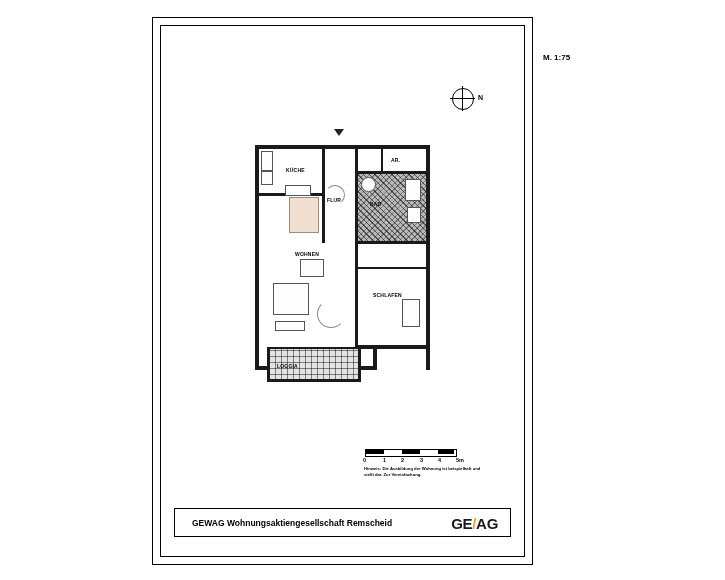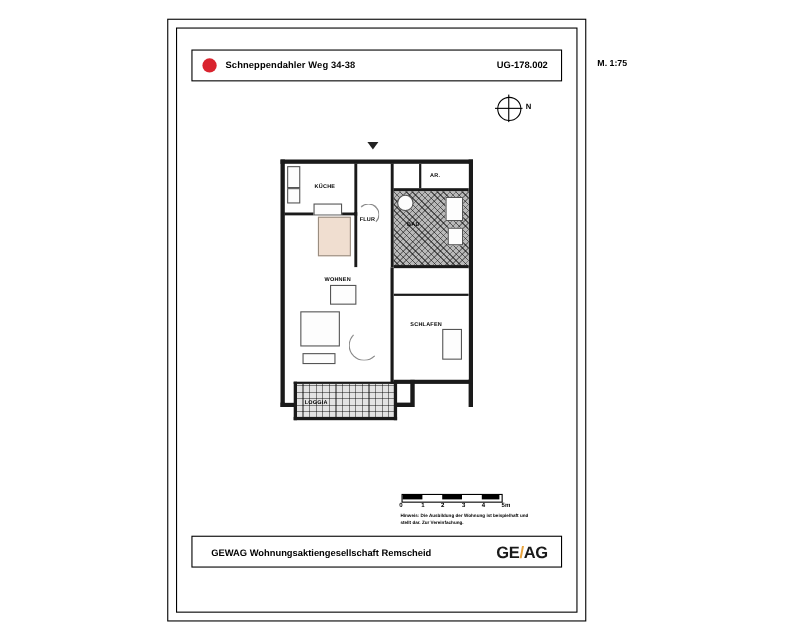--- a/index.html
+++ b/index.html
@@ -229,21 +229,21 @@
     font-size: 4.2px;
     line-height: 6px;
     font-weight: bold;
     color: #000;
   }
 
   
   .footer-bar {
     position: absolute;
     left: 174px;
-    top: 487px;
+    top: 508px;
     width: 335px;
     height: 27px;
     border: 1px solid #000;
     background: #ffffff;
   }
   .footer-text {
     position: absolute;
     left: 17px;
     top: 9px;
     font-size: 8.5px;
@@ -266,25 +266,20 @@
   }
 </style>
 </head>
 <body>
 
 <div class="page">
 
   <div class="sheet-outer"></div>
   <div class="sheet-inner"></div>
 
-  <div class="title-bar">
-    <div class="title-dot"></div>
-    <div class="title-text">Schneppendahler Weg 34-38</div>
-    <div class="title-code">UG-178.002</div>
-  </div>
   <div class="scale-label">M. 1:75</div>
 
   <div class="compass">
     <div class="ring"></div>
     <div class="vline"></div>
     <div class="hline"></div>
   </div>
   <div class="compass-n">N</div>
 
   <div class="plan">

